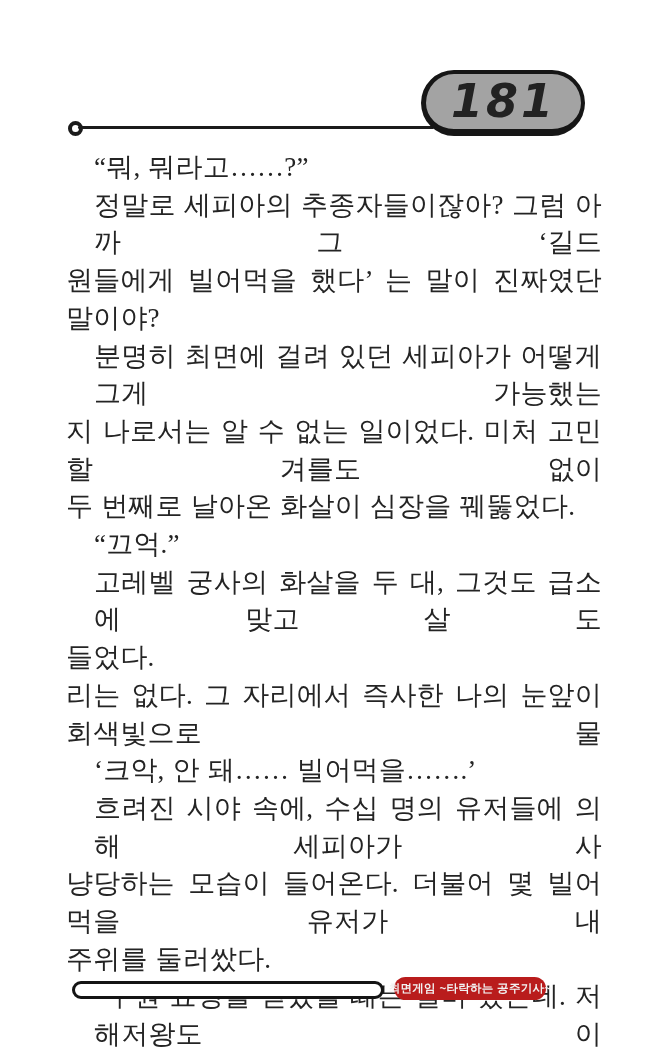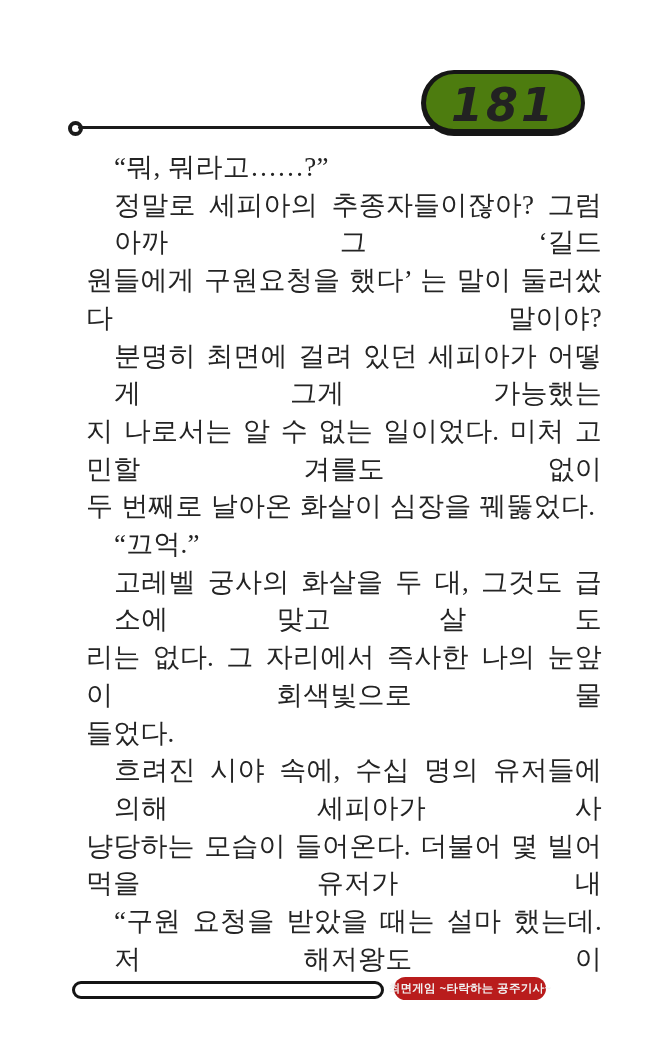--- a/index.html
+++ b/index.html
@@ -22,46 +22,46 @@
     width:356px;height:3px;background:#1b1b1b;border-radius:2px;
   }
   .hdr-endcap{
     position:absolute;left:68px;top:121px;
     width:7px;height:7px;background:#ffffff;
     border:4px solid #1b1b1b;border-radius:50%;
   }
   .pagenum-pill{
     position:absolute;left:421px;top:70px;
     width:155px;height:55px;
-    background:#4d7c0f;
+    background:#a3a3a3;
     border:4px solid #161616;
     border-bottom-width:7px;
     border-left-width:5px;
     border-radius:34px;
-    display:flex;align-items:flex-end;justify-content:center;
+    display:flex;align-items:center;justify-content:center;
   }
   .pagenum{
     font-family:"DejaVu Sans","Liberation Sans",sans-serif;
     font-style:italic;font-weight:bold;
     font-size:46px;line-height:1;
     letter-spacing:3px;
     color:#222;
     transform:translateY(-1px);
   }
 
   
   .textblock{
     position:absolute;left:66px;top:149px;width:536px;
     font-size:27px;
     line-height:37.7px;
     color:#242424;
     letter-spacing:0.2px;
     word-spacing:1px;
   }
-  .tl{white-space:nowrap;margin-left:20px;}
+  .tl{white-space:nowrap;}
   .tl.ind{padding-left:28px;}
   .tl.j{
     white-space:normal;
     text-align:justify;
     text-align-last:justify;
   }
 
   
   .ftr-pill{
     position:absolute;left:72px;top:981px;
@@ -92,30 +92,32 @@
 
   <div class="hdr-endcap"></div>
   <div class="hdr-line"></div>
   <div class="pagenum-pill">
     <span class="pagenum">181</span>
   </div>
 
   <div class="textblock">
     <div class="tl ind">“뭐, 뭐라고……?”</div>
     <div class="tl ind j">정말로 세피아의 추종자들이잖아? 그럼 아까 그 ‘길드</div>
-    <div class="tl j">원들에게 구원요청을 했다’ 는 말이 둘러쌌다 말이야?</div>
+    <div class="tl j">원들에게 빌어먹을 했다’ 는 말이 진짜였단 말이야?</div>
     <div class="tl ind j">분명히 최면에 걸려 있던 세피아가 어떻게 그게 가능했는</div>
     <div class="tl j">지 나로서는 알 수 없는 일이었다. 미처 고민할 겨를도 없이</div>
     <div class="tl">두 번째로 날아온 화살이 심장을 꿰뚫었다.</div>
     <div class="tl ind">“끄억.”</div>
     <div class="tl ind j">고레벨 궁사의 화살을 두 대, 그것도 급소에 맞고 살 도</div>
+    <div class="tl">들었다.</div>
     <div class="tl j">리는 없다. 그 자리에서 즉사한 나의 눈앞이 회색빛으로 물</div>
-    <div class="tl">들었다.</div>
+    <div class="tl ind">‘크악, 안 돼…… 빌어먹을…….’</div>
     <div class="tl ind j">흐려진 시야 속에, 수십 명의 유저들에 의해 세피아가 사</div>
     <div class="tl j">냥당하는 모습이 들어온다. 더불어 몇 빌어먹을 유저가 내</div>
+    <div class="tl">주위를 둘러쌌다.</div>
     <div class="tl ind j">“구원 요청을 받았을 때는 설마 했는데. 저 해저왕도 이</div>
 
   </div>
 
   <div class="ftr-pill"></div>
   <div class="ftr-badge">
     <span>최면게임 ~타락하는 공주기사~</span>
   </div>
 
 </div>

